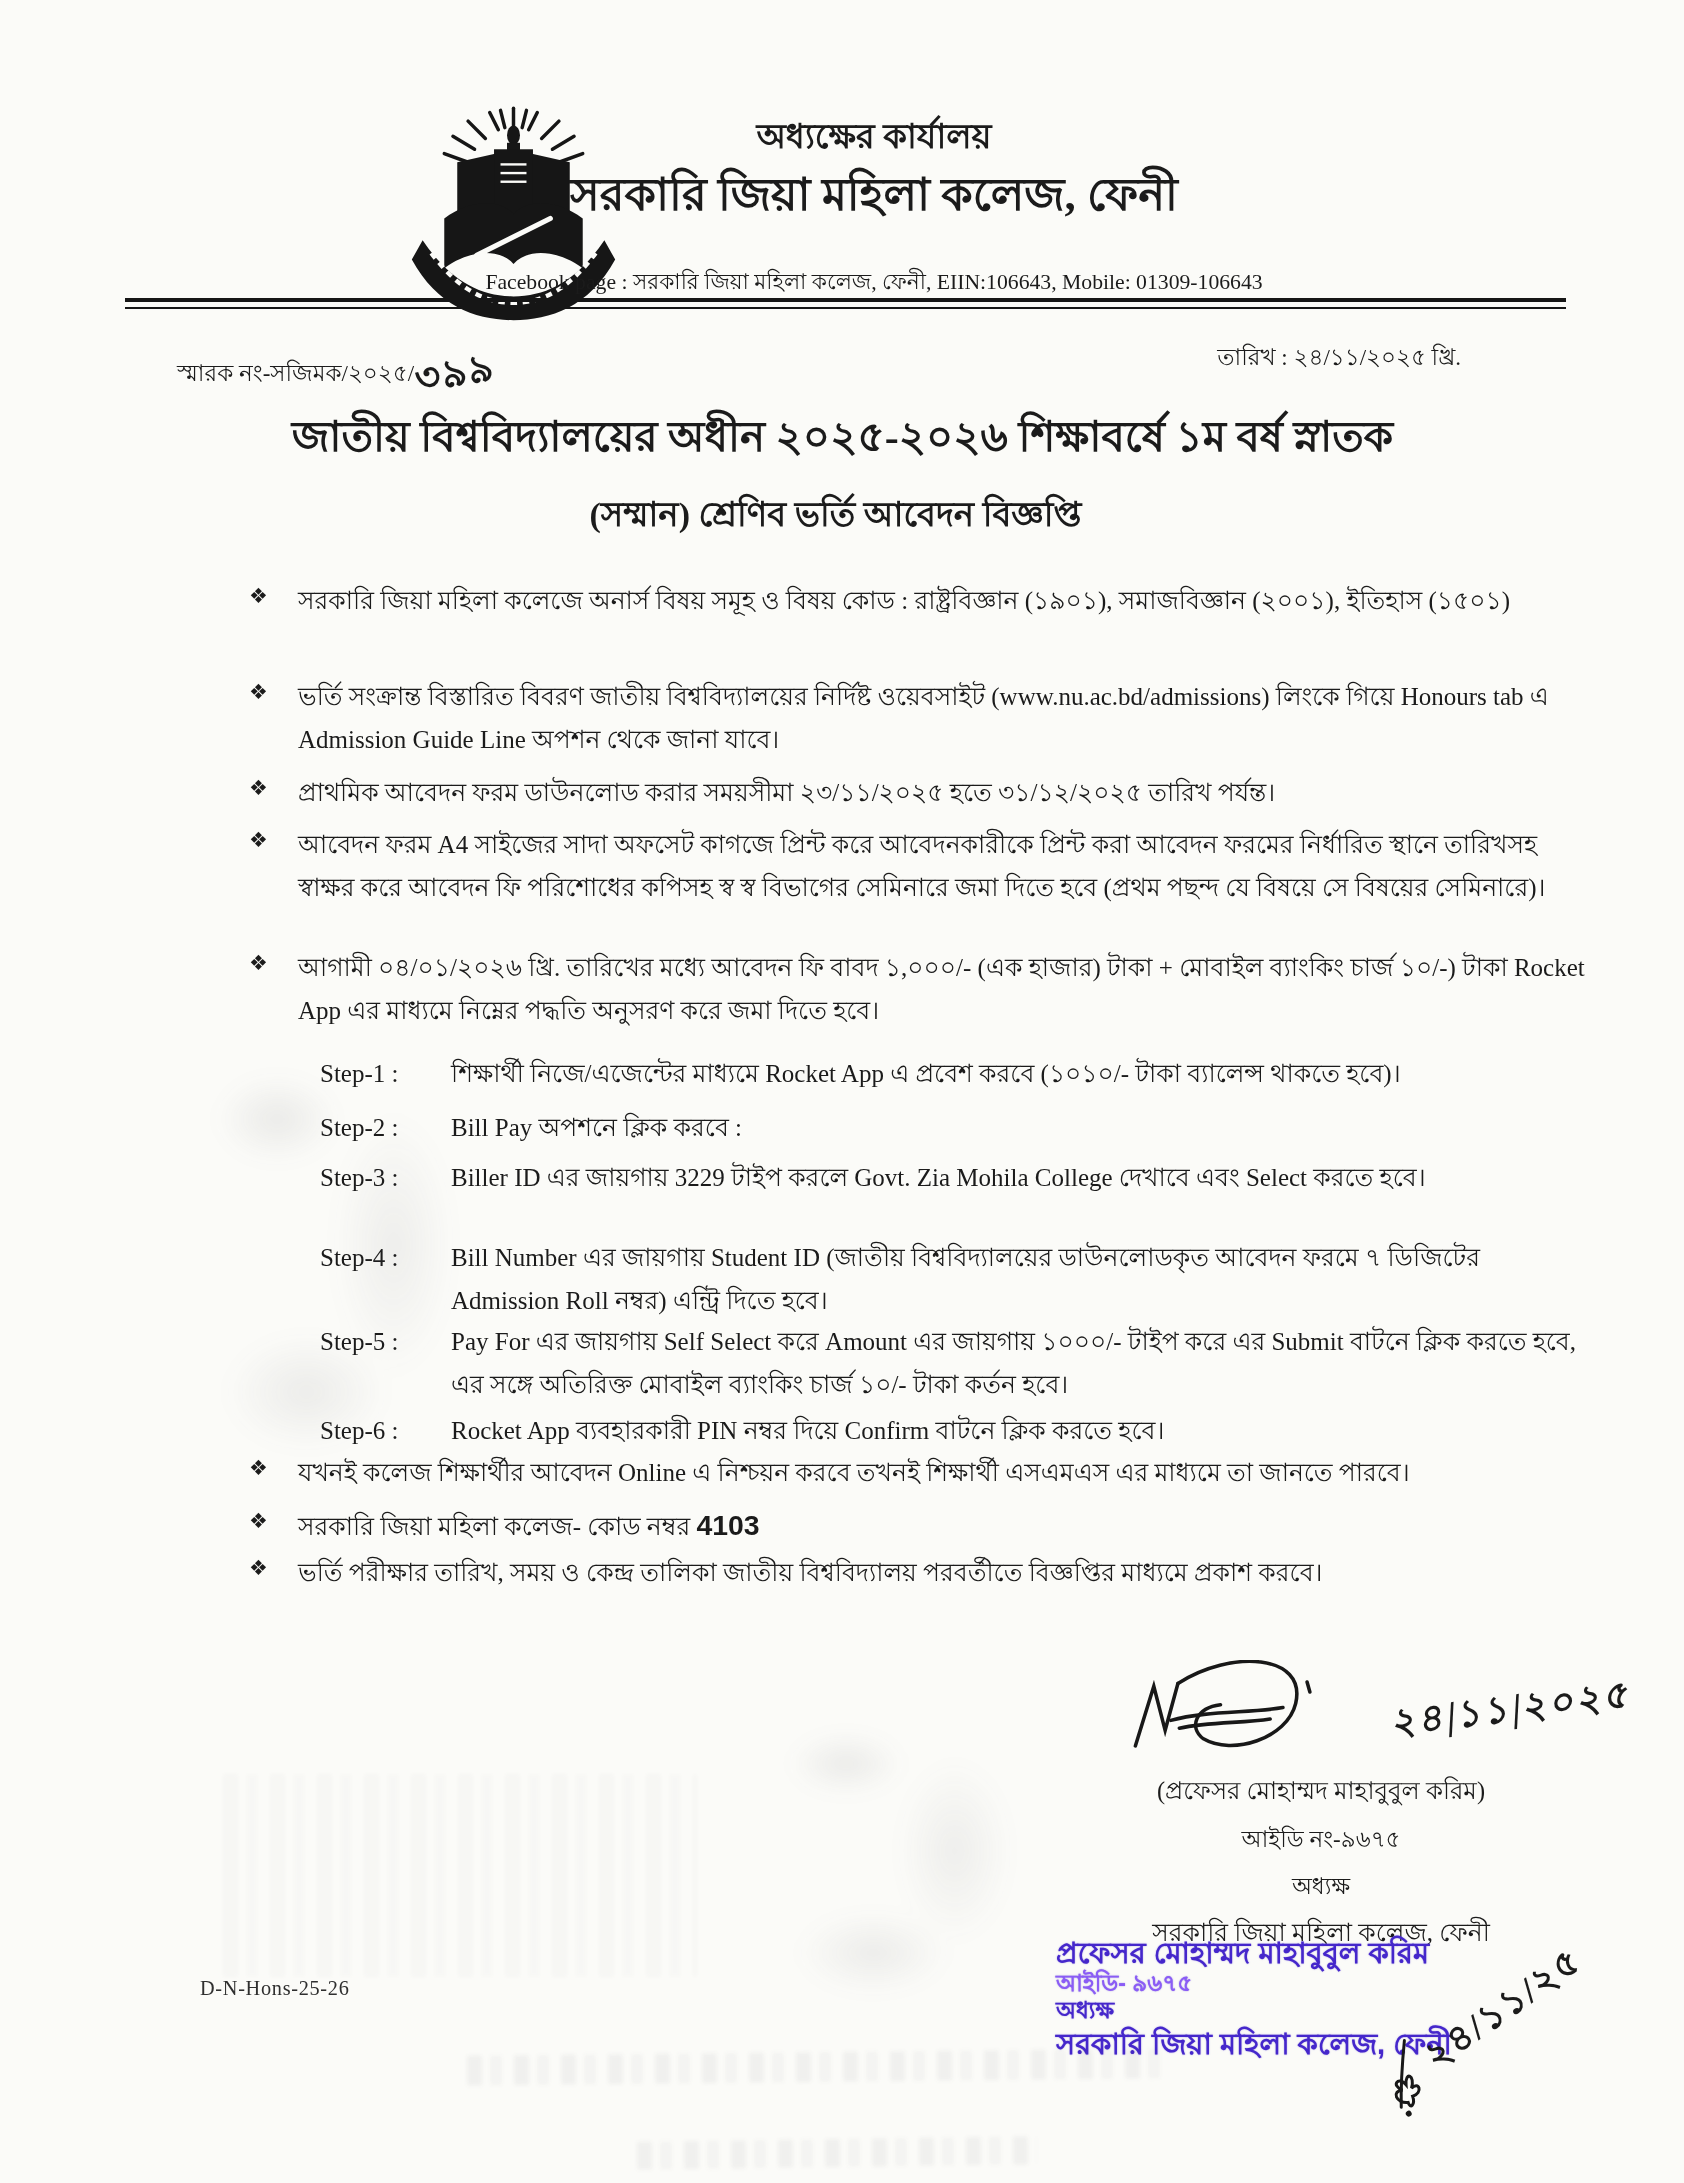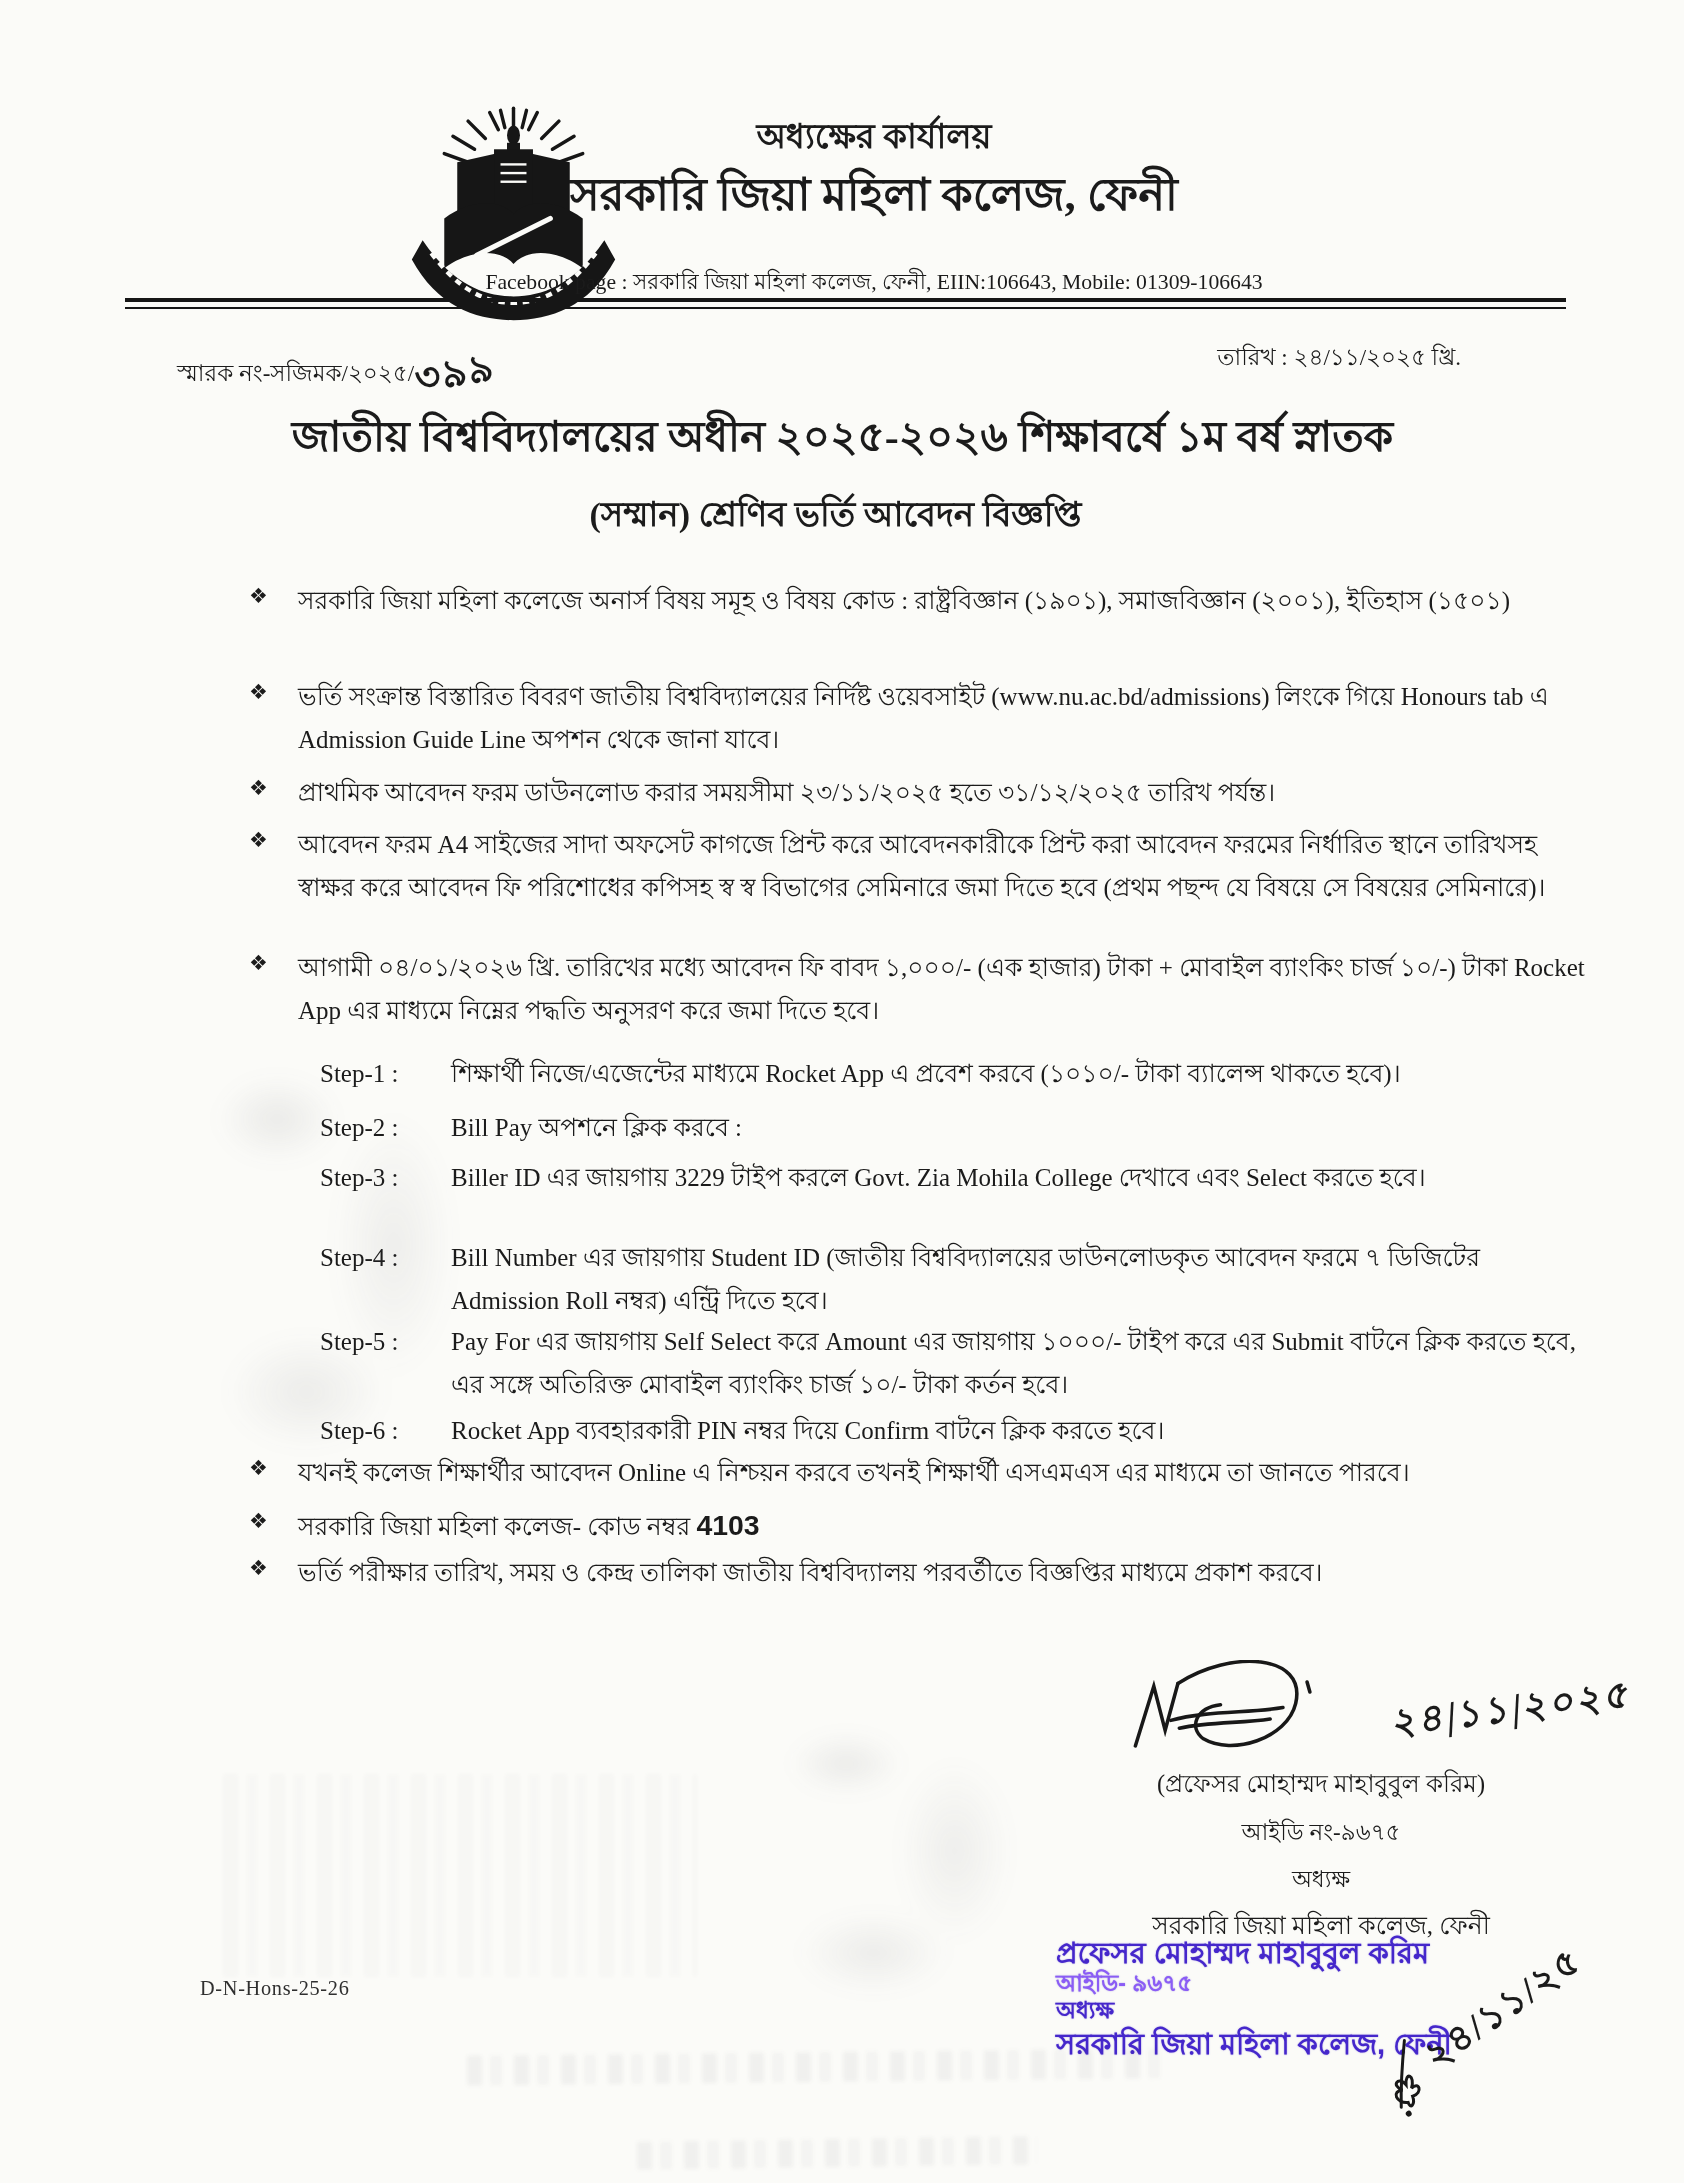--- a/index.html
+++ b/index.html
@@ -27,21 +27,21 @@
   
   .title1{left:102px;top:404px;width:1481px;font-size:42px;font-weight:bold;}
   .title2{left:95px;top:479px;width:1481px;font-size:34px;font-weight:bold;margin-top:9px;}
   
   .li{left:249px;width:1339px;display:flex;}
   .li .mk{width:49px;font-size:21px;font-family:"DejaVu Sans","Liberation Sans",sans-serif;padding-top:5.4px;}
   .li .tx,.st .tx{flex:1;font-size:25px;line-height:43px;}
   .st{left:320px;width:1268px;display:flex;}
   .st .lb{width:131px;font-size:25px;line-height:43px;}
   
-  .sigblock{left:1050px;width:542px;text-align:center;}
+  .sigblock{left:1050px;width:542px;text-align:center;margin-top:7px;}
   .sig-name{top:1765px;font-size:24.4px;}
   .sig-id{top:1814px;font-size:23px;}
   .sig-role{top:1861px;font-size:23px;}
   .sig-college{top:1906px;font-size:25px;}
   
   .stamp{left:1056px;width:549px;text-align:left;font-family:"Liberation Sans","DejaVu Sans",sans-serif;
          font-weight:bold;text-shadow:0 0 1.4px rgba(70,40,200,.55);}
   .stamp-name{top:1930px;font-size:29px;}
   .stamp-id{top:1965px;font-size:23px;}
   .stamp-role{top:1992px;font-size:23px;}

